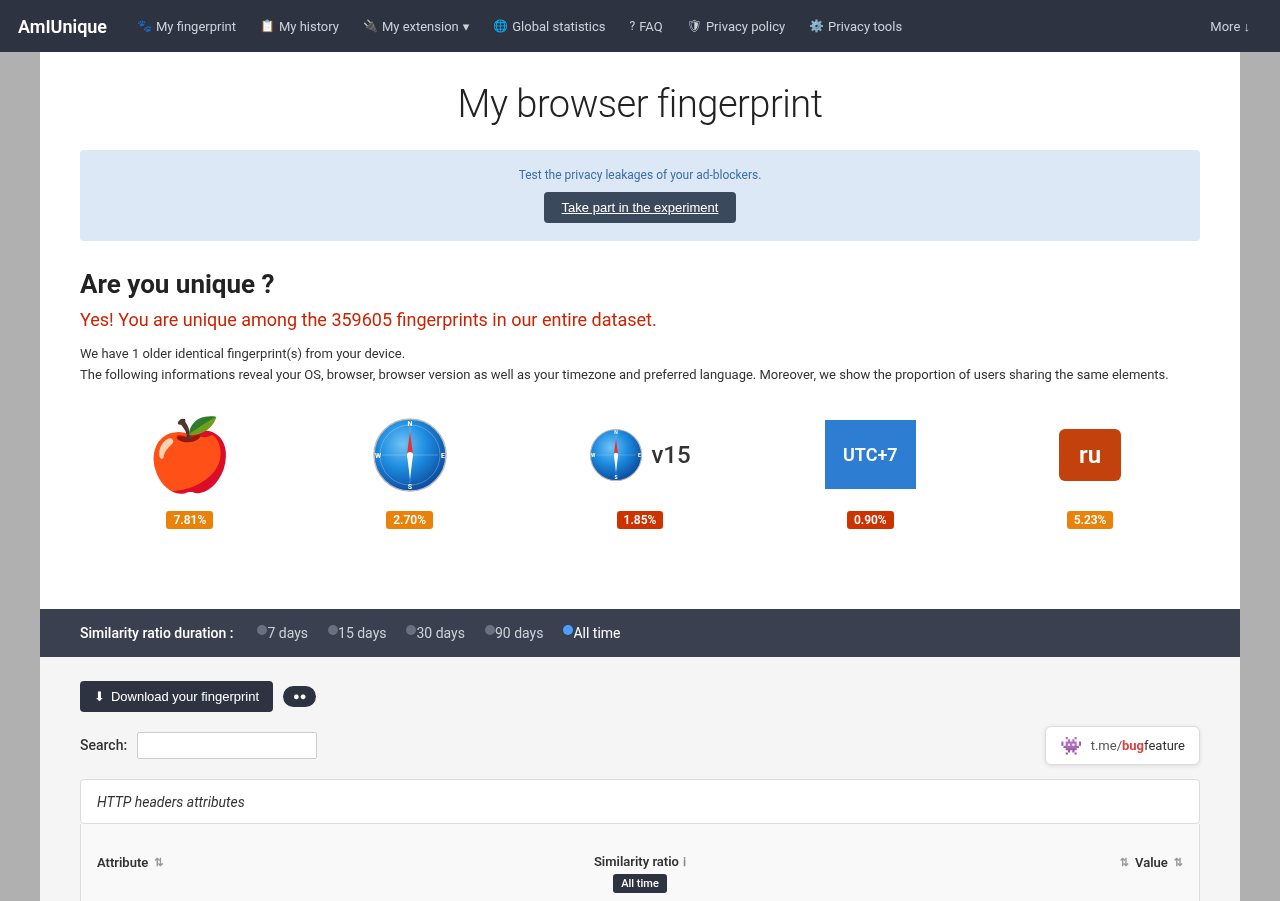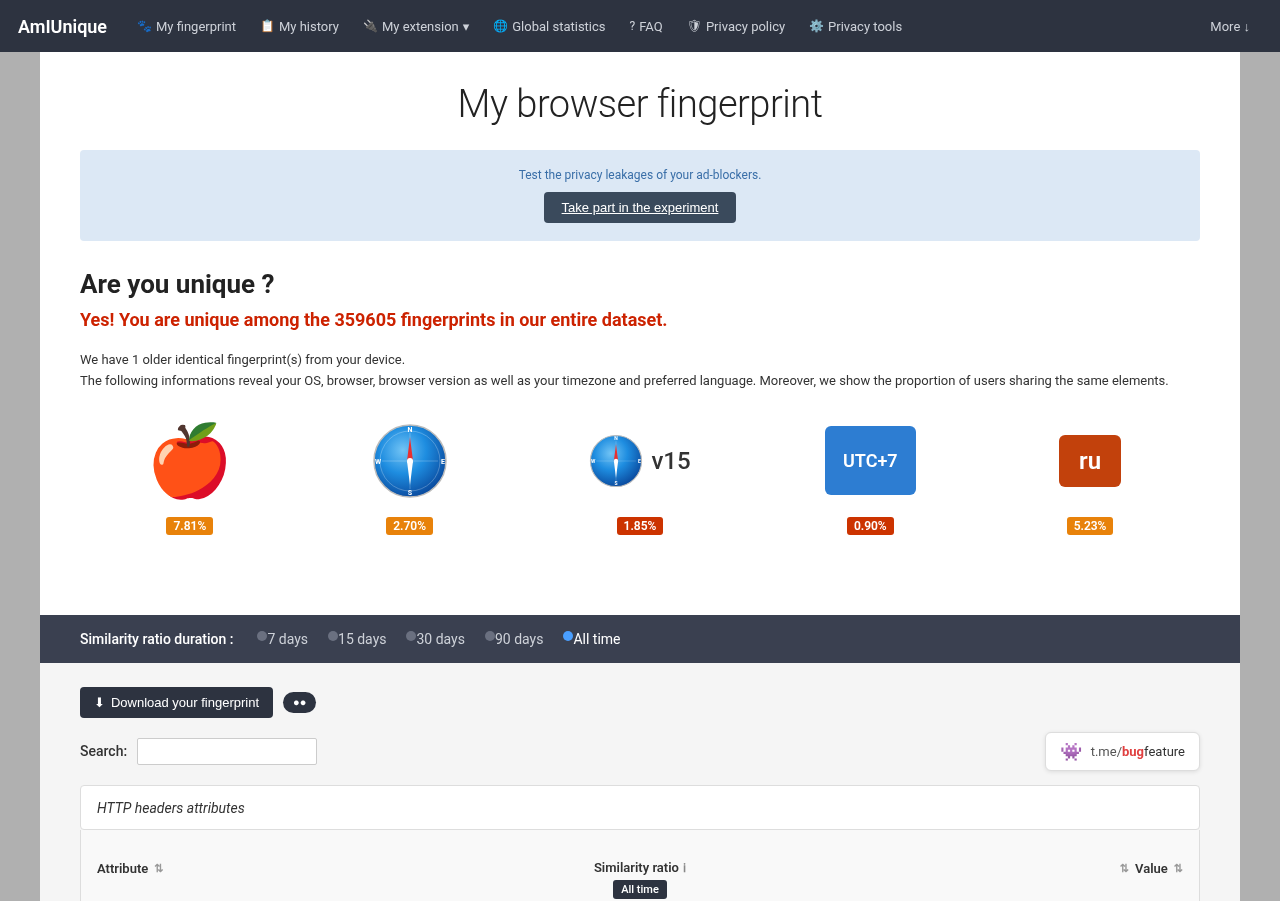--- a/index.html
+++ b/index.html
@@ -105,22 +105,22 @@
     }
     .are-you-unique {
       font-size: 26px;
       font-weight: 700;
       color: #222;
       margin-bottom: 10px;
     }
     .unique-yes {
       color: #cc2200;
       font-size: 18px;
-      font-weight: 700;
-      margin-bottom: 22px;
+      font-weight: 400;
+      margin-bottom: 16px;
     }
     .unique-desc {
       font-size: 13px;
       color: #333;
       margin-bottom: 4px;
     }
     .unique-desc2 {
       font-size: 13px;
       color: #333;
       margin-bottom: 20px;
@@ -155,21 +155,21 @@
       color: #1a1a1a;
     }
 
     
     .utc-badge {
       background: #2d7dd2;
       color: #fff;
       font-size: 18px;
       font-weight: 600;
       padding: 24px 18px;
-      border-radius: 6px;
+      border-radius: 0;
     }
 
     
     .ru-badge {
       background: #c2410c;
       color: #fff;
       font-size: 24px;
       font-weight: 600;
       padding: 12px 20px;
       border-radius: 6px;

